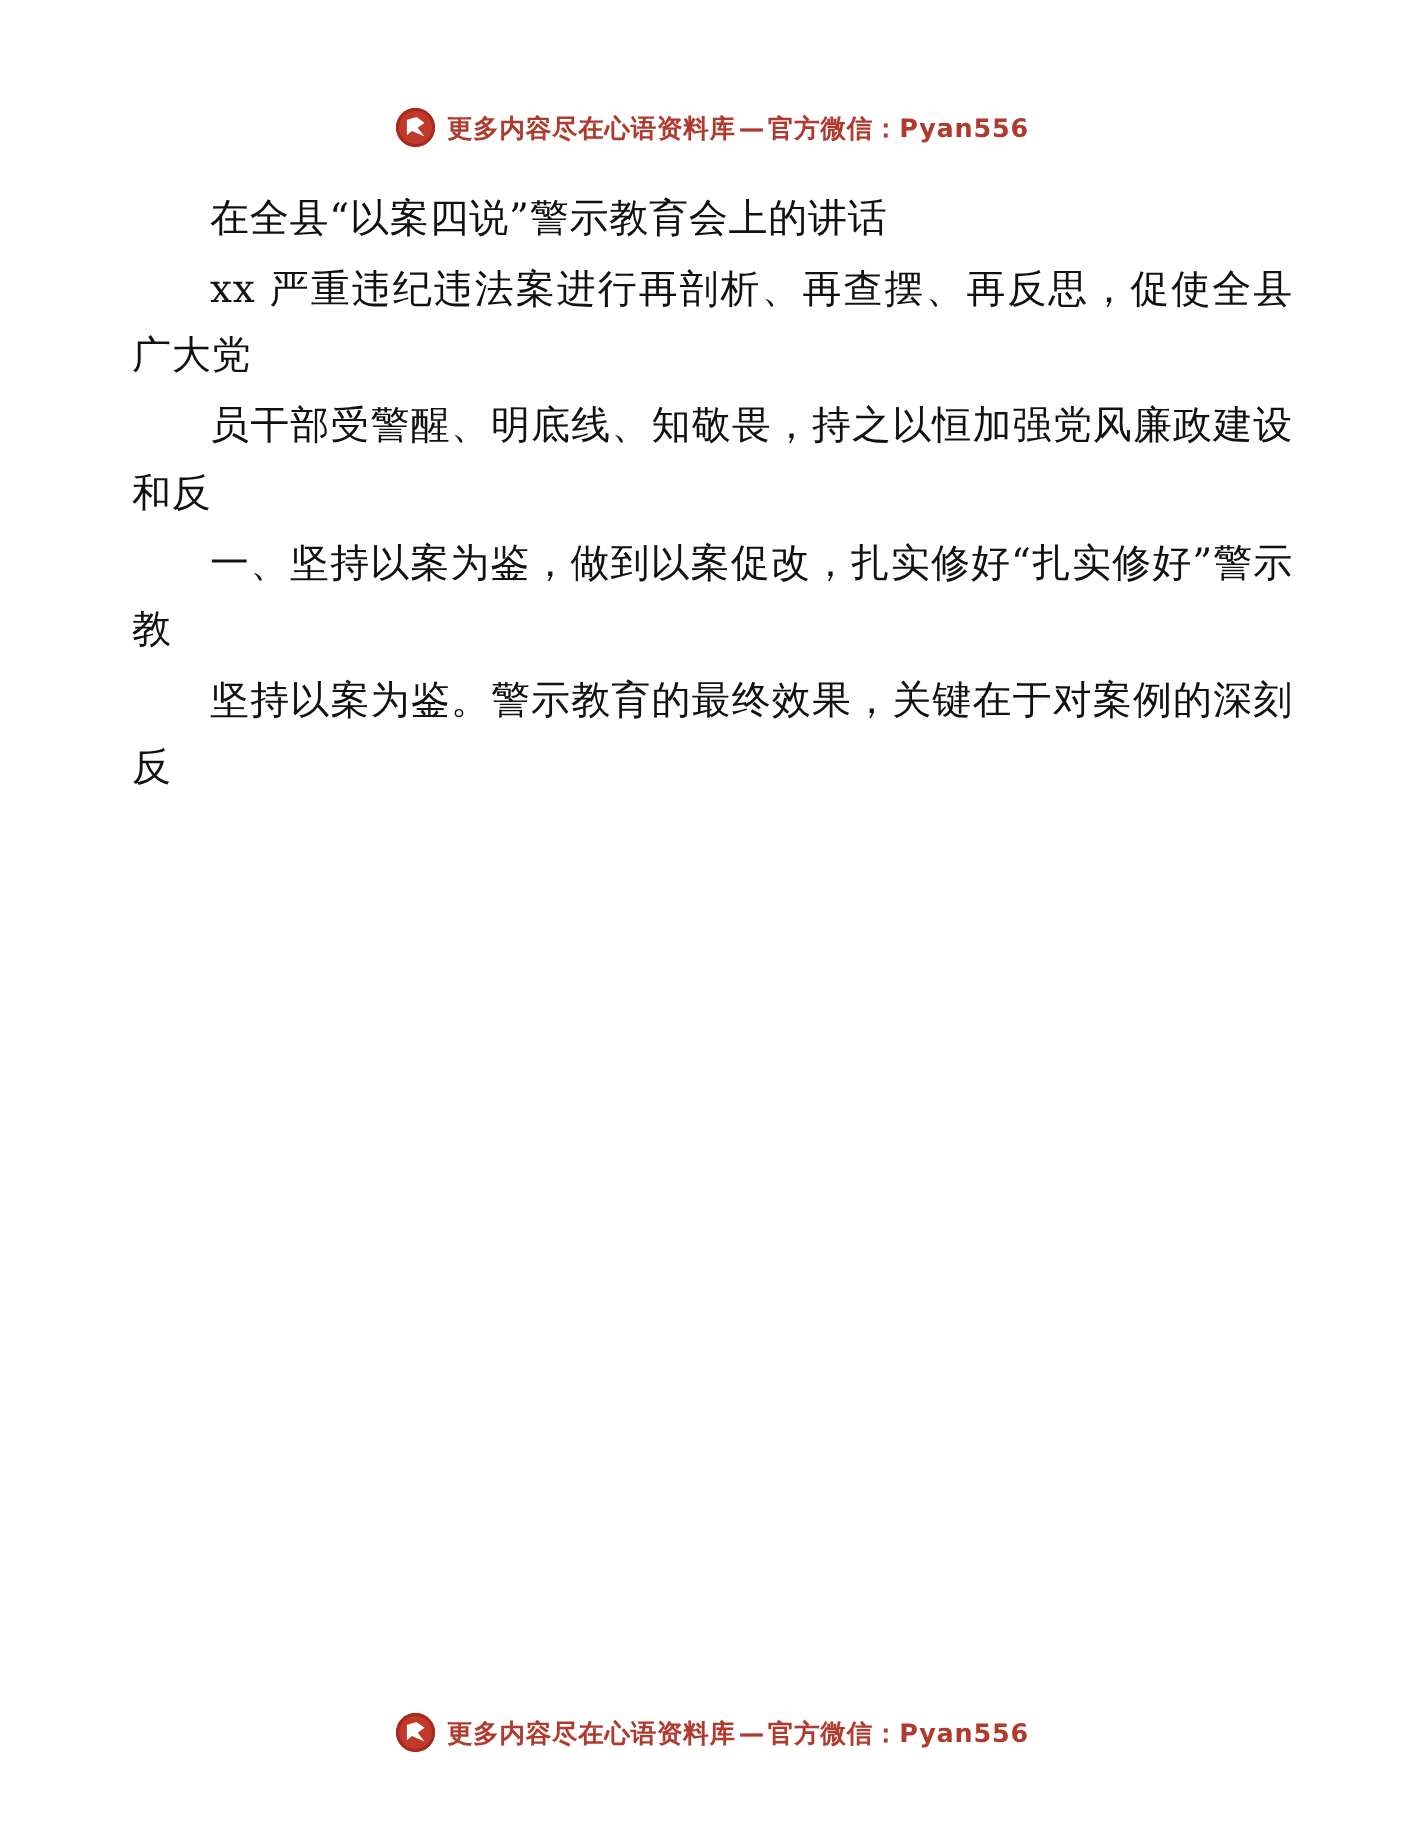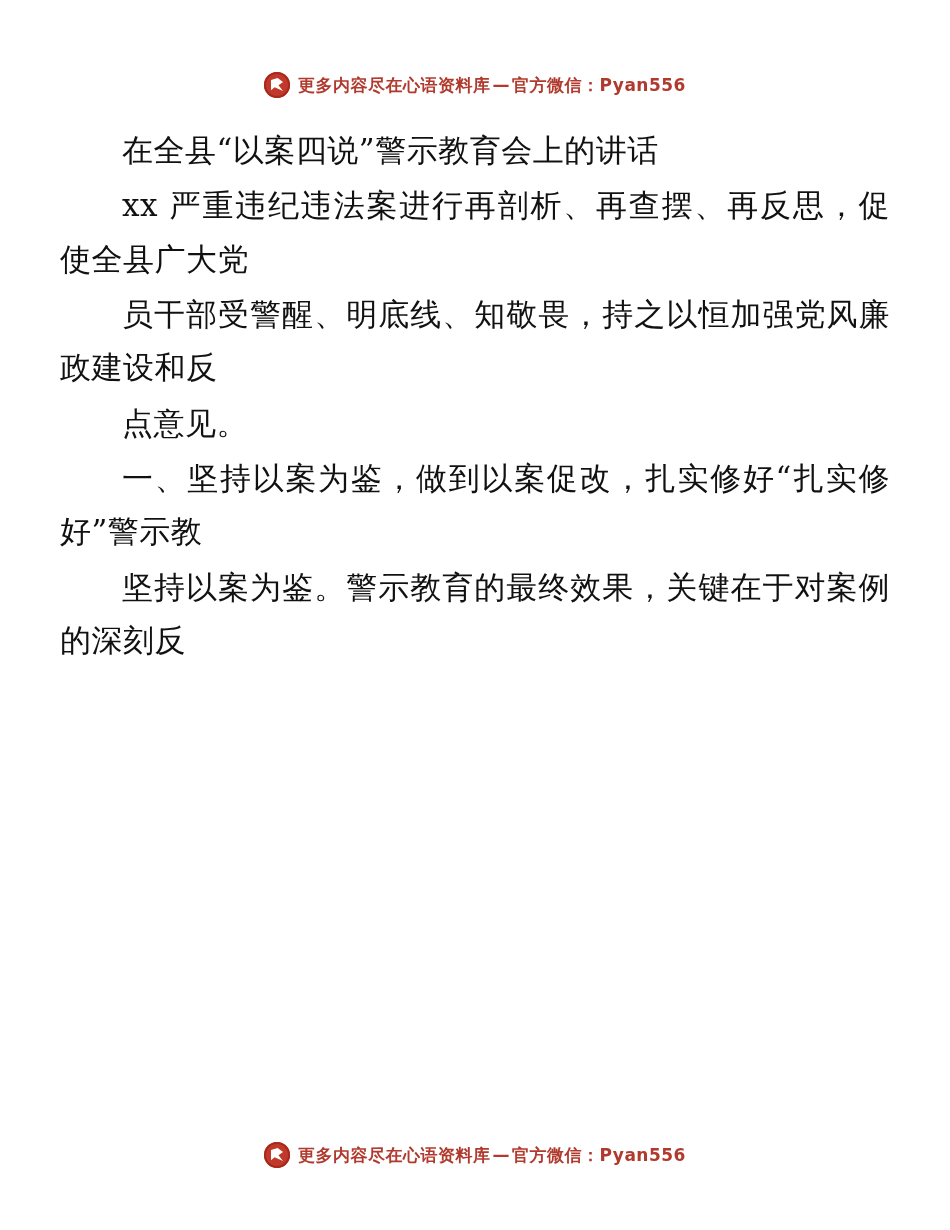--- a/index.html
+++ b/index.html
@@ -14,21 +14,21 @@
     font-family: "DejaVu Serif", "Liberation Serif", serif;
     color: #111111;
     overflow: hidden;
   }
 
   .page {
     width: 950px;
     height: 1230px;
     position: relative;
     box-sizing: border-box;
-    padding: 0 60px;
+    padding: 0 88px;
   }
 
   
   .watermark {
     display: flex;
     align-items: center;
     justify-content: center;
     gap: 8px;
     width: 100%;
     box-sizing: border-box;
@@ -66,21 +66,21 @@
     color: #b03a2e;
     letter-spacing: 0.5px;
     white-space: nowrap;
   }
   .wm-text .sep { margin: 0 2px; }
   .wm-text .tail { color: #b03a2e; }
 
   
   .doc {
     margin-top: 26px;
-    font-size: 31px;
+    font-size: 26px;
     line-height: 1.72;
     letter-spacing: 0.5px;
     text-align: justify;
     text-justify: inter-ideograph;
   }
   .doc p {
     margin: 0 0 2px 0;
     text-indent: 2em;
   }
 </style>
@@ -93,21 +93,20 @@
     <div class="wm-badge"></div>
     <div class="wm-text">
       <span>更多内容尽在心语资料库</span><span class="sep">—</span><span class="tail">官方微信：Pyan556</span>
     </div>
   </div>
 
   <div class="doc">
     <p>在全县“以案四说”警示教育会上的讲话</p>
     <p>xx 严重违纪违法案进行再剖析、再查摆、再反思，促使全县广大党</p>
     <p>员干部受警醒、明底线、知敬畏，持之以恒加强党风廉政建设和反</p>
-    <p>点意见。</p>
     <p>一、坚持以案为鉴，做到以案促改，扎实修好“扎实修好”警示教</p>
     <p>坚持以案为鉴。警示教育的最终效果，关键在于对案例的深刻反</p>
   </div>
 
   <div class="watermark bottom">
     <div class="wm-badge"></div>
     <div class="wm-text">
       <span>更多内容尽在心语资料库</span><span class="sep">—</span><span class="tail">官方微信：Pyan556</span>
     </div>
   </div>

